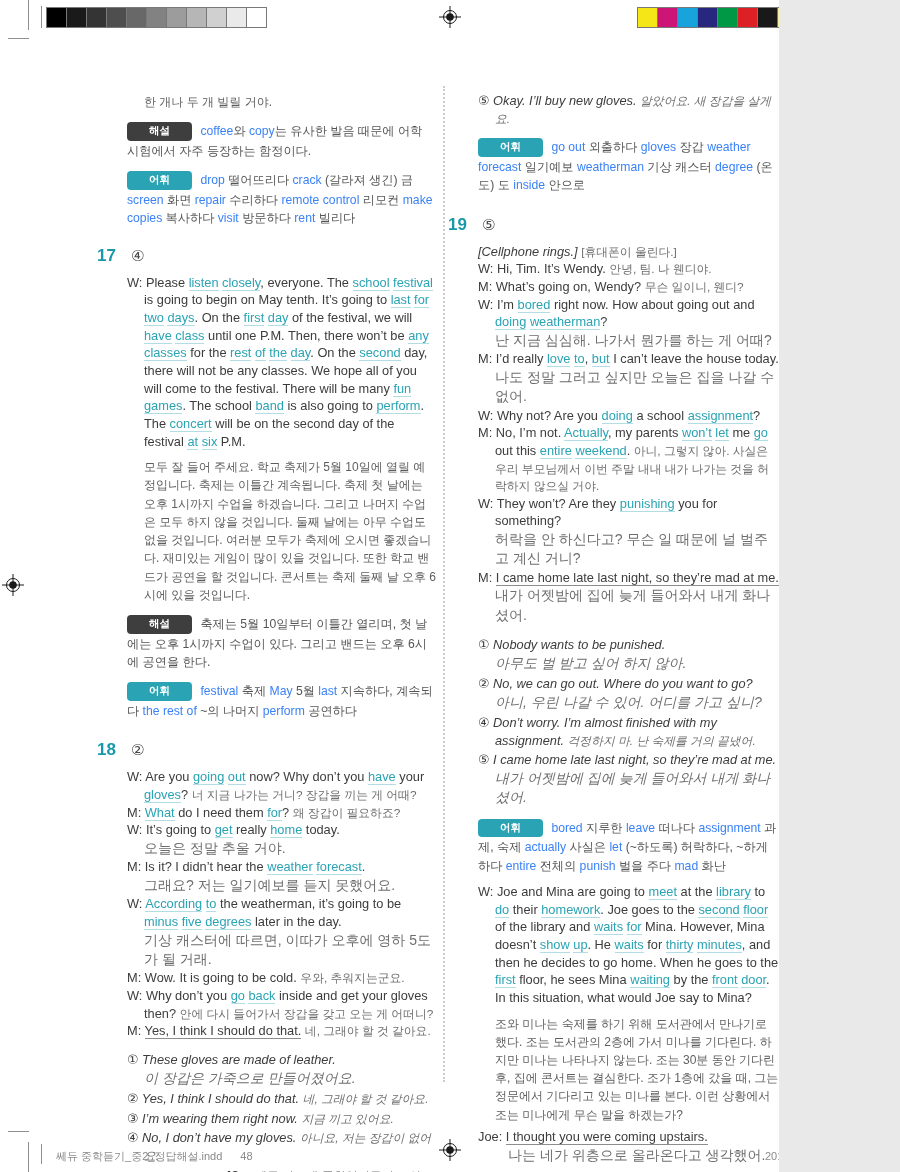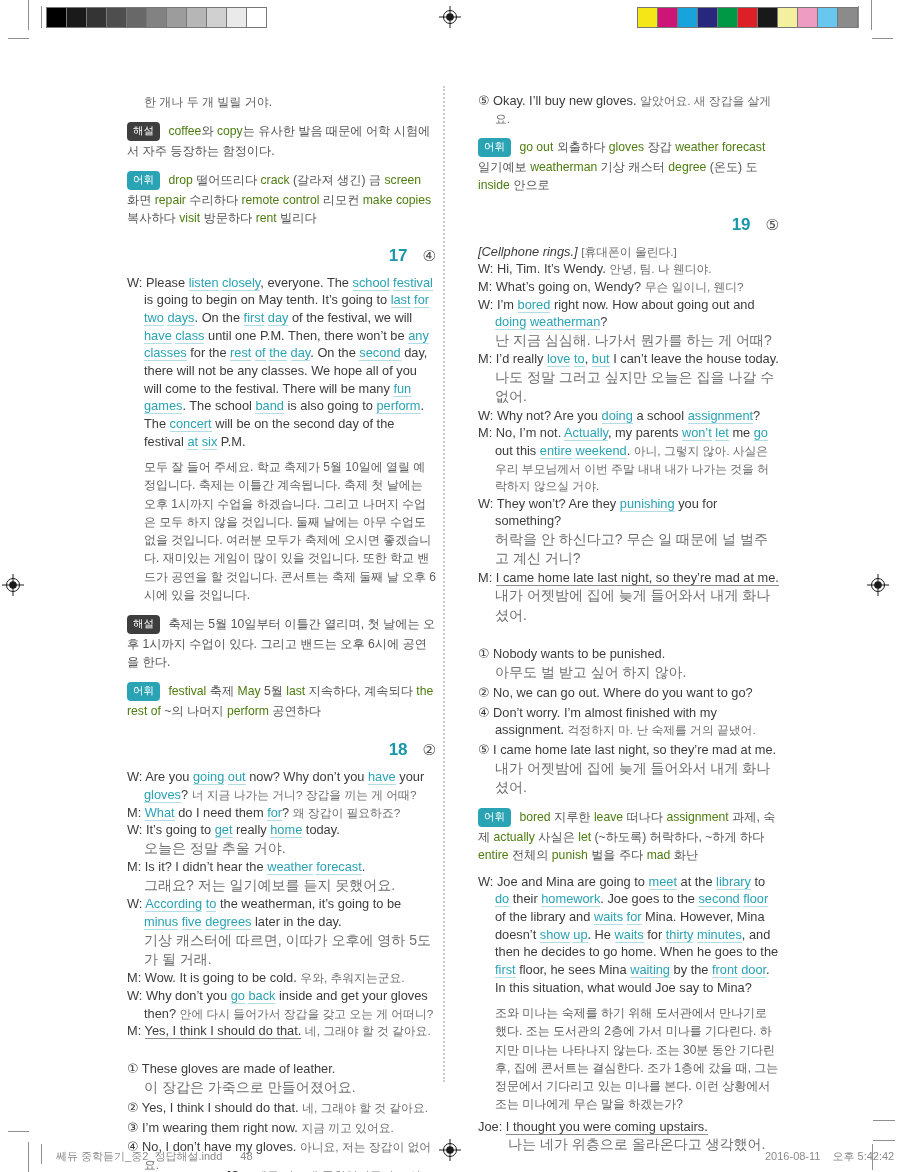--- a/index.html
+++ b/index.html
@@ -1,49 +1,49 @@
 <!DOCTYPE html>
 <html><head>
 <meta charset="utf-8">
 <style>
   html,body{margin:0;padding:0;background:#e9e9e9;}
-  .page{position:relative;width:900px;height:1172px;background:#ffffff;overflow:hidden;
+  .page{position:relative;width:779px;height:1172px;background:#ffffff;overflow:hidden;
         font-family:"Liberation Sans","DejaVu Sans",sans-serif;}
   
   .bar{position:absolute;top:7px;display:flex;}
   .swatch{width:19px;height:19px;border:1px solid #787878;margin-left:-1px;}
   .mark{position:absolute;background:#8f8f8f;}
   .regmark{position:absolute;width:22px;height:22px;}
   .regmark svg{display:block;}
   .divider{position:absolute;left:443px;top:86px;height:996px;border-left:2px dotted #cccccc;}
   
   .col{position:absolute;top:88px;}
   .col-left{left:127px;width:309px;}
   .col-right{left:478px;width:301px;}
   
-  .qhead{margin:9px 0 6px -30px;text-align:right;}
+  .qhead{margin:9px 0 6px -30px;}
   .qnum{color:#1898aa;font-weight:bold;font-size:17px;}
   .qans{color:#4a4a4a;font-size:15px;margin-left:15px;}
   .dialogue{margin-top:8px;}
-  .options{margin-top:20px;}
-  .options .dline{margin-top:2px;}
+  .options{margin-top:11px;}
+  .options .dline{margin-top:2px;font-style:italic;}
   .dline{padding-left:17px;text-indent:-17px;font-size:12.8px;color:#3c3c3c;line-height:1.38;}
   .dline.wide{padding-left:30px;text-indent:-30px;}
   .sp{color:#3c3c3c;}
   .en{color:#3c3c3c;}
   .ko{font-size:11.8px;color:#6e6e6e;}
   .kob{display:block;text-indent:0;font-size:14px;color:#6e6e6e;}
   .kw{color:#2aa3b4;border-bottom:1px solid #b2dde4;}
   .ansline{border-bottom:1px solid #8d8d8d;}
-  .term{color:#4d7c0f;}
+  .term{color:#3b82f6;}
   .kpara{padding-left:17px;margin-top:8px;font-size:12px;color:#5e5e5e;line-height:1.52;}
   .kpara.first{margin-top:5px;}
   .note{margin-top:11px;font-size:12.2px;color:#555555;line-height:1.5;}
-  .badge{display:inline-block;font-size:10.5px;font-weight:normal;color:#ffffff;
-         padding:1px 6px 2px;border-radius:4px;margin-right:5px;position:relative;top:-1px;}
+  .badge{display:inline-block;font-size:10.5px;font-weight:bold;color:#ffffff;
+         padding:1px 22px 2px;border-radius:4px;margin-right:5px;position:relative;top:-1px;}
   .badge-dark{background:#3e3e3e;}
   .badge-teal{background:#2aa3b4;}
   
   .page-footer{position:absolute;left:97px;top:1080px;font-size:12px;color:#8a8a8a;}
   .page-footer .pnum{font-weight:bold;color:#3a3a3a;font-size:13.5px;margin-right:16px;}
   .fileinfo{position:absolute;top:1149px;font-size:11px;color:#8a8a8a;white-space:nowrap;}
   .fileinfo-left{left:56px;}
   .fileinfo-left .fpage{margin-left:18px;}
   .fileinfo-right{left:765px;}
   .fileinfo-right .ftime{margin-left:12px;text-align:right;}
@@ -208,21 +208,21 @@
           <div class="dline"><span class="sp">M:</span> <span class="en">What’s going on, Wendy?</span> <span class="ko">무슨 일이니, 웬디?</span></div>
           <div class="dline"><span class="sp">W:</span> <span class="en">I’m <span class="kw">bored</span> right now. How about going out and <span class="kw">doing</span> <span class="kw">weatherman</span>?</span><span class="kob">난 지금 심심해. 나가서 뭔가를 하는 게 어때?</span></div>
           <div class="dline"><span class="sp">M:</span> <span class="en">I’d really <span class="kw">love</span> <span class="kw">to</span>, <span class="kw">but</span> I can’t leave the house today.</span><span class="kob">나도 정말 그러고 싶지만 오늘은 집을 나갈 수 없어.</span></div>
           <div class="dline"><span class="sp">W:</span> <span class="en">Why not? Are you <span class="kw">doing</span> a school <span class="kw">assignment</span>?</span></div>
           <div class="dline"><span class="sp">M:</span> <span class="en">No, I’m not. <span class="kw">Actually</span>, my parents <span class="kw">won’t</span> <span class="kw">let</span> me <span class="kw">go</span> out this <span class="kw">entire</span> <span class="kw">weekend</span>.</span> <span class="ko">아니, 그렇지 않아. 사실은 우리 부모님께서 이번 주말 내내 내가 나가는 것을 허락하지 않으실 거야.</span></div>
           <div class="dline"><span class="sp">W:</span> <span class="en">They won’t? Are they <span class="kw">punishing</span> you for something?</span><span class="kob">허락을 안 하신다고? 무슨 일 때문에 널 벌주고 계신 거니?</span></div>
           <div class="dline"><span class="sp">M:</span> <span class="en"><span class="ansline">I came home late last night, so they’re mad at me.</span></span><span class="kob">내가 어젯밤에 집에 늦게 들어와서 내게 화나셨어.</span></div>
         </div>
       <div class="options">
           <div class="dline"><span class="sp">①</span> <span class="en">Nobody wants to be punished.</span><span class="kob">아무도 벌 받고 싶어 하지 않아.</span></div>
-          <div class="dline"><span class="sp">②</span> <span class="en">No, we can go out. Where do you want to go?</span></div>
+          <div class="dline"><span class="sp">②</span> <span class="en">No, we can go out. Where do you want to go?</span><span class="kob">아니, 우린 나갈 수 있어. 어디를 가고 싶니?</span></div>
           <div class="dline"><span class="sp">④</span> <span class="en">Don’t worry. I’m almost finished with my assignment.</span> <span class="ko">걱정하지 마. 난 숙제를 거의 끝냈어.</span></div>
           <div class="dline"><span class="sp">⑤</span> <span class="en">I came home late last night, so they’re mad at me.</span><span class="kob">내가 어젯밤에 집에 늦게 들어와서 내게 화나셨어.</span></div>
         </div>
       <div class="note">
         <span class="badge badge-teal">어휘</span>
         <span class="note-text"><span class="term">bored</span> 지루한 <span class="term">leave</span> 떠나다 <span class="term">assignment</span> 과제, 숙제 <span class="term">actually</span> 사실은 <span class="term">let</span> (~하도록) 허락하다, ~하게 하다 <span class="term">entire</span> 전체의 <span class="term">punish</span> 벌을 주다 <span class="term">mad</span> 화난</span>
       </div>
     </section>
 
     <section>

